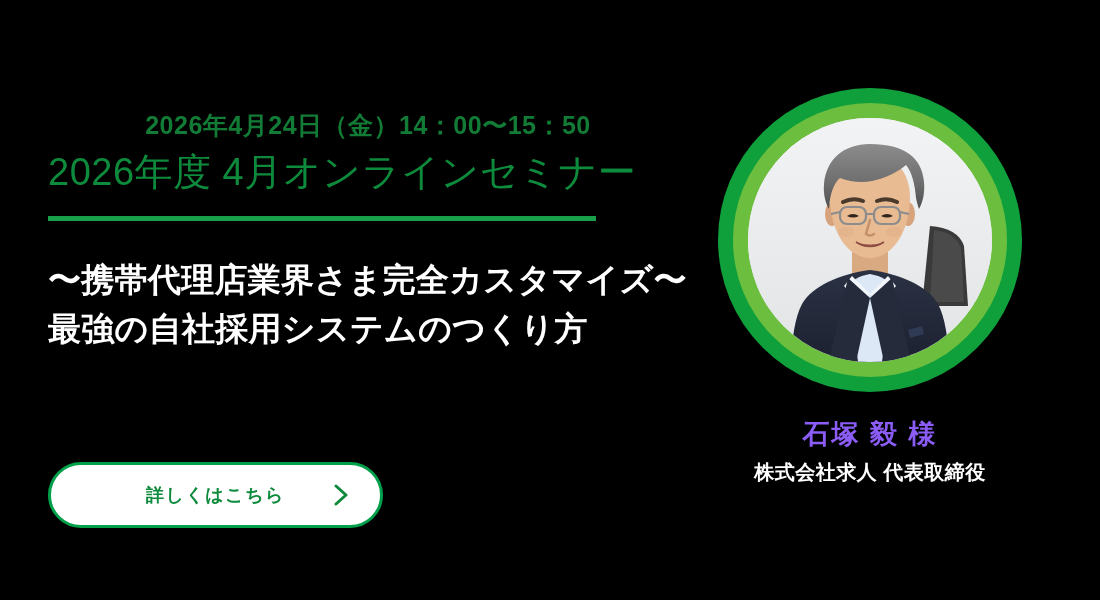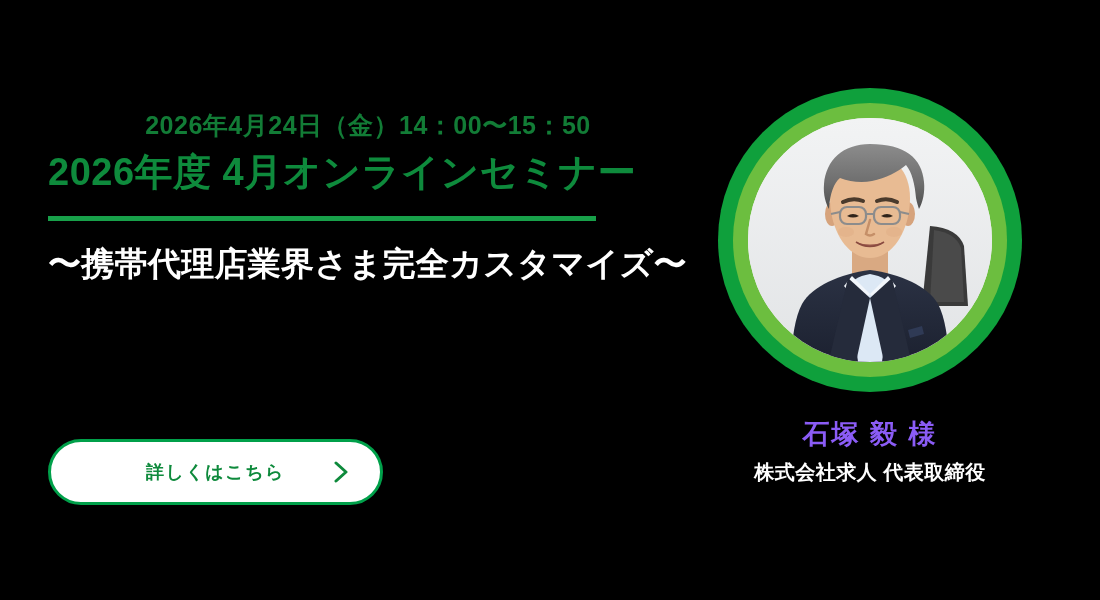--- a/index.html
+++ b/index.html
@@ -32,51 +32,52 @@
     font-weight: 700;
     letter-spacing: 0.5px;
     line-height: 1.1;
     white-space: nowrap;
     text-align: center;
   }
 
   #seminar-title {
     color: #0E8A3C;
     font-size: 38px;
-    font-weight: 700;
+    font-weight: 400;
     letter-spacing: 0.5px;
     line-height: 1.15;
     margin-top: 11px;
     white-space: nowrap;
   }
 
   #title-divider {
     width: 548px;
     height: 5px;
     background: #18A04A;
     margin-top: 22px;
   }
 
   #headline-block {
-    margin-top: 19px;
+    margin-top: 38px;
+    font-family: Liberation Mono, monospace;
   }
   .headline-line {
     color: #FFFFFF;
     font-size: 33px;
     font-weight: 800;
     letter-spacing: 0.3px;
     line-height: 1.47;
     white-space: nowrap;
   }
 
   
   #cta-button {
     position: absolute;
     left: 48px;
-    top: 439px;
+    top: 462px;
     width: 335px;
     height: 66px;
     box-sizing: border-box;
     background: #FFFFFF;
     border: 3px solid #00A04A;
     border-radius: 33px;
     display: flex;
     align-items: center;
     justify-content: center;
     cursor: pointer;
@@ -164,20 +165,21 @@
   <div id="left-col">
 
     <div id="event-date">2026年4月24日（金）14：00〜15：50</div>
 
     <div id="seminar-title">2026年度 4月オンラインセミナー</div>
 
     <div id="title-divider"></div>
 
     <div id="headline-block">
       <div class="headline-line">〜携帯代理店業界さま完全カスタマイズ〜</div>
+      <div class="headline-line">最強の自社採用システムのつくり方</div>
     </div>
   </div>
 
   <div id="cta-button">
     <span id="cta-label">詳しくはこちら</span>
     <svg id="cta-chevron" viewBox="0 0 14 22">
       <polyline points="2,2 12,11 2,20" fill="none" stroke="#0E8A3C" stroke-width="3" stroke-linecap="round" stroke-linejoin="round"></polyline>
     </svg>
   </div>
 

